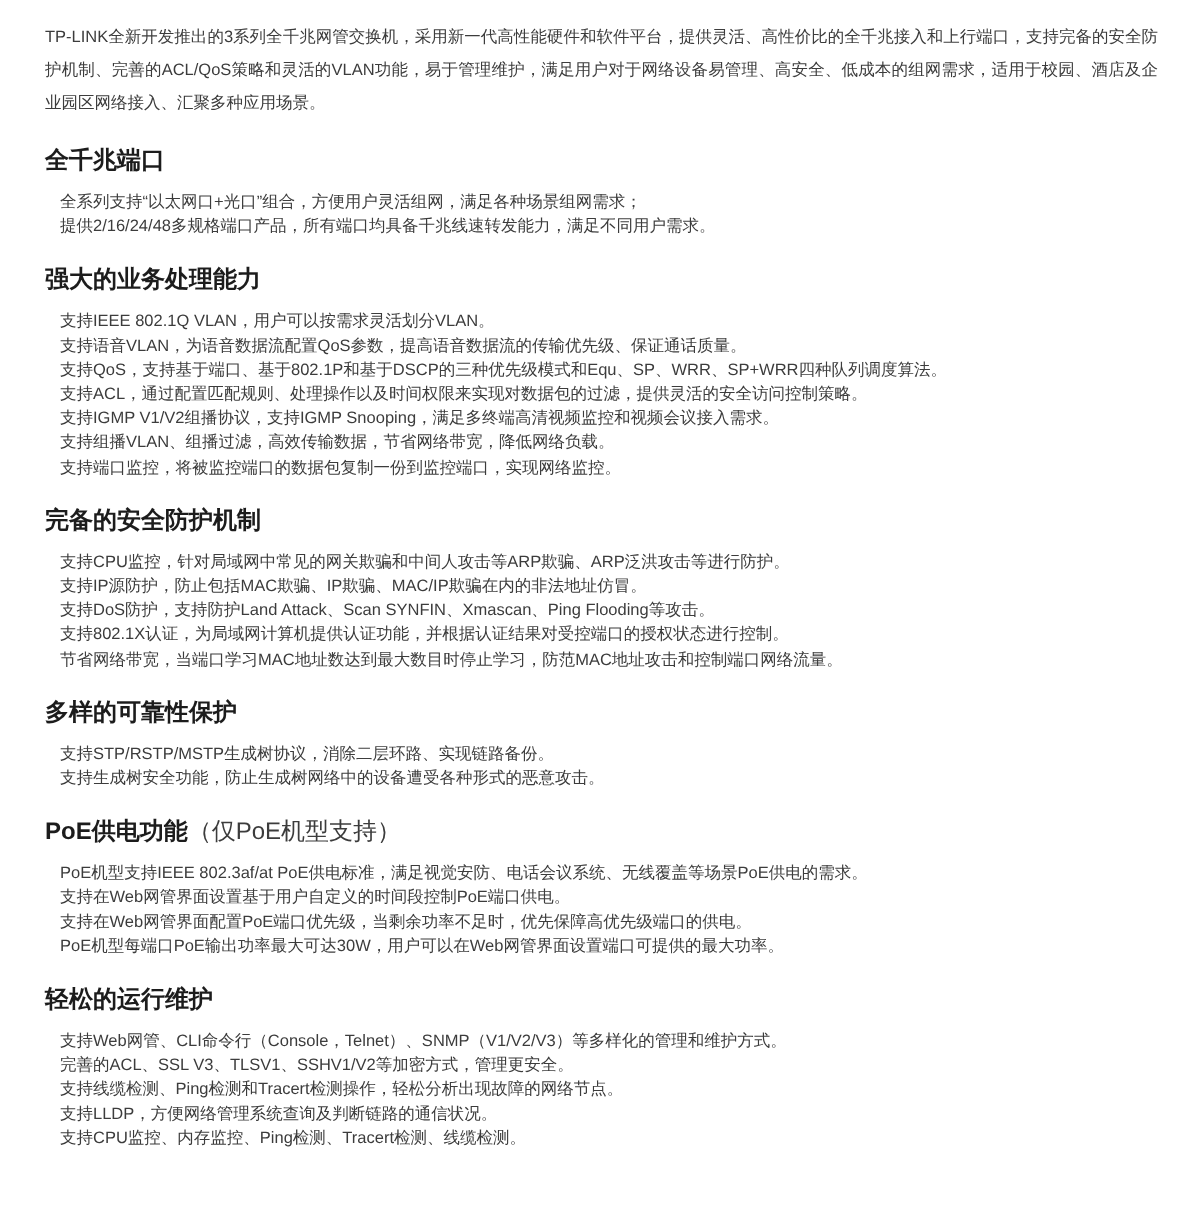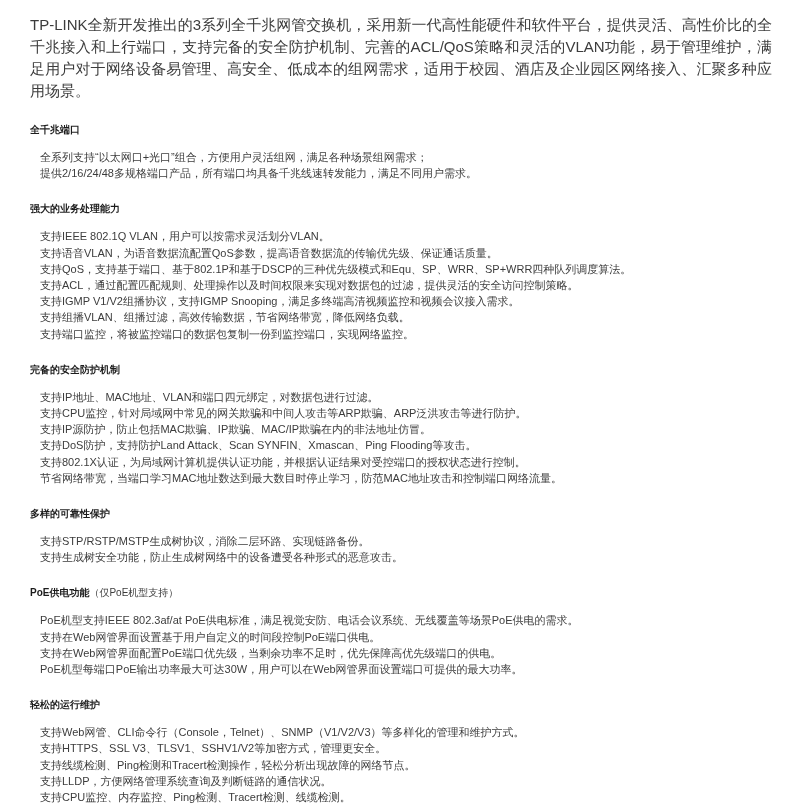--- a/index.html
+++ b/index.html
@@ -8,28 +8,28 @@
     width: 800px;
     height: 810px;
     overflow: hidden;
     font-family: "Liberation Sans", "DejaVu Sans", sans-serif;
     color: #3c3c3c;
   }
   .doc {
     padding: 14px 28px 10px 30px;
   }
   .intro {
-    font-size: 15px;
+    font-size: 11px;
     line-height: 22px;
     color: #3c3c3c;
     text-align: justify;
   }
   .feature-section h3 {
     margin: 20px 0 11px 0;
-    font-size: 10px;
+    font-size: 16px;
     line-height: 16px;
     font-weight: bold;
     color: #1c1c1c;
   }
   .feature-section h3 .suffix {
     font-weight: normal;
     color: #3c3c3c;
     text-align: right;
   }
   .lines {
@@ -65,21 +65,20 @@
           <p class="line">支持ACL，通过配置匹配规则、处理操作以及时间权限来实现对数据包的过滤，提供灵活的安全访问控制策略。</p>
           <p class="line">支持IGMP V1/V2组播协议，支持IGMP Snooping，满足多终端高清视频监控和视频会议接入需求。</p>
           <p class="line">支持组播VLAN、组播过滤，高效传输数据，节省网络带宽，降低网络负载。</p>
           <p class="line">支持端口监控，将被监控端口的数据包复制一份到监控端口，实现网络监控。</p>
         </div>
   </section>
 
   <section class="feature-section">
     <h3><span class="t">完备的安全防护机制</span><span class="suffix"></span></h3>
     <div class="lines">
-          <p class="line">支持IP地址、MAC地址、VLAN和端口四元绑定，对数据包进行过滤。</p>
           <p class="line">支持CPU监控，针对局域网中常见的网关欺骗和中间人攻击等ARP欺骗、ARP泛洪攻击等进行防护。</p>
           <p class="line">支持IP源防护，防止包括MAC欺骗、IP欺骗、MAC/IP欺骗在内的非法地址仿冒。</p>
           <p class="line">支持DoS防护，支持防护Land Attack、Scan SYNFIN、Xmascan、Ping Flooding等攻击。</p>
           <p class="line">支持802.1X认证，为局域网计算机提供认证功能，并根据认证结果对受控端口的授权状态进行控制。</p>
           <p class="line">节省网络带宽，当端口学习MAC地址数达到最大数目时停止学习，防范MAC地址攻击和控制端口网络流量。</p>
         </div>
   </section>
 
   <section class="feature-section">
     <h3><span class="t">多样的可靠性保护</span><span class="suffix"></span></h3>
@@ -96,20 +95,20 @@
           <p class="line">支持在Web网管界面设置基于用户自定义的时间段控制PoE端口供电。</p>
           <p class="line">支持在Web网管界面配置PoE端口优先级，当剩余功率不足时，优先保障高优先级端口的供电。</p>
           <p class="line">PoE机型每端口PoE输出功率最大可达30W，用户可以在Web网管界面设置端口可提供的最大功率。</p>
         </div>
   </section>
 
   <section class="feature-section">
     <h3><span class="t">轻松的运行维护</span><span class="suffix"></span></h3>
     <div class="lines">
           <p class="line">支持Web网管、CLI命令行（Console，Telnet）、SNMP（V1/V2/V3）等多样化的管理和维护方式。</p>
-          <p class="line">支持HTTPS、SSL V3、TLSV1、SSHV1/V2等加密方式，管理更安全。</p>
+          <p class="line">完善的ACL、SSL V3、TLSV1、SSHV1/V2等加密方式，管理更安全。</p>
           <p class="line">支持线缆检测、Ping检测和Tracert检测操作，轻松分析出现故障的网络节点。</p>
           <p class="line">支持LLDP，方便网络管理系统查询及判断链路的通信状况。</p>
           <p class="line">支持CPU监控、内存监控、Ping检测、Tracert检测、线缆检测。</p>
         </div>
   </section>
 </div>
 </div>
 
 </body></html>

